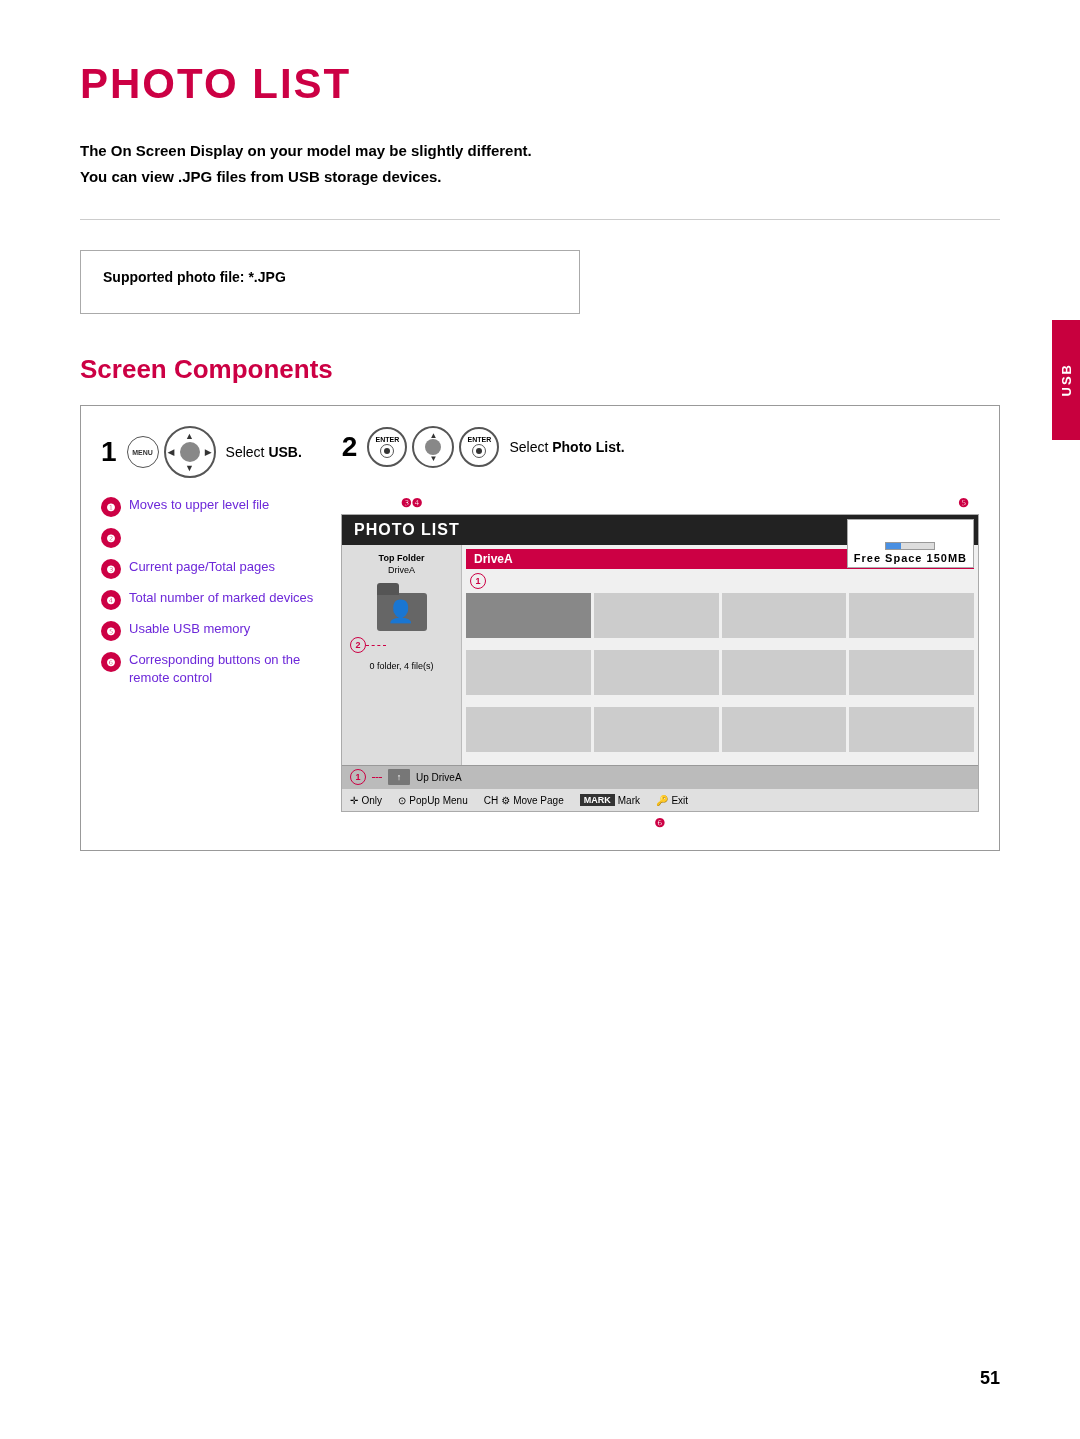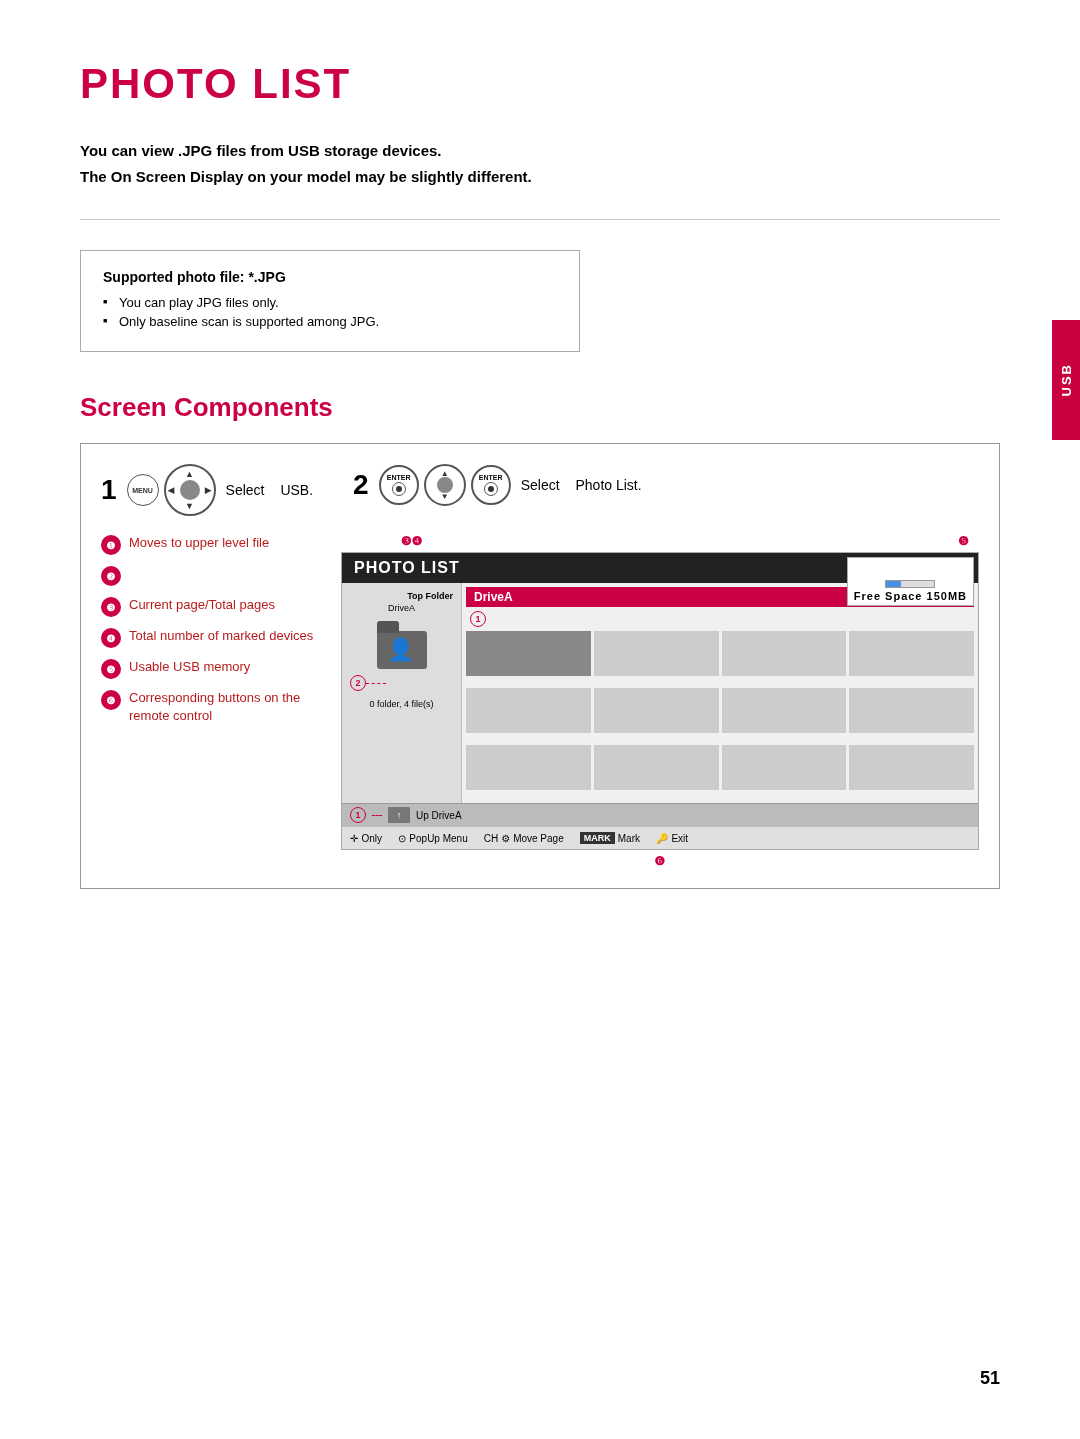--- a/index.html
+++ b/index.html
@@ -154,22 +154,21 @@
       font-weight: bold;
       color: #000;
       line-height: 1;
     }
 
     .step-label {
       font-size: 14px;
       color: #000;
     }
     .step-label b {
-      font-weight: normal;
-      margin-left: 12px;
+      font-weight: bold;
     }
 
     
     .main-content {
       display: flex;
       gap: 20px;
     }
 
     
     .annotations {
@@ -194,21 +193,21 @@
       font-weight: bold;
       display: flex;
       align-items: center;
       justify-content: center;
       flex-shrink: 0;
       margin-top: 1px;
     }
 
     .annotation-text {
       font-size: 13px;
-      color: #b91c1c;
+      color: #6d28d9;
       line-height: 1.4;
     }
 
     
     .photo-ui {
       flex: 1;
       border: 1.5px solid #aaa;
       background: #fff;
       position: relative;
     }
@@ -467,34 +466,30 @@
   
   <div class="side-tab">
     <span class="side-tab-text">USB</span>
   </div>
 
   
   <h1 class="page-title">PHOTO LIST</h1>
 
   
   <div class="subtitle-text">
+    <div>The On Screen Display on your model may be slightly different.</div>
     <div>You can view .JPG files from USB storage devices.</div>
-    <div>The On Screen Display on your model may be slightly different.</div>
   </div>
 
   
   <hr class="divider">
 
   
   <div class="info-box">
     <div class="info-box-title">Supported photo file: *.JPG</div>
-    <ul>
-      <li>You can play JPG files only.</li>
-      <li>Only baseline scan is supported among JPG.</li>
-    </ul>
   </div>
 
   
   <h2 class="section-title">Screen Components</h2>
 
   
   <div class="diagram-box">
 
     <div class="steps-row">
 
@@ -606,21 +601,21 @@
               </div>
               <span class="usb-free">Free Space 150MB</span>
             </div>
           </div>
 
 
           <div class="photo-ui-body">
 
             <div class="folder-panel">
 
-              <div style="font-size:9px; font-weight:bold; color:#000; text-align:right; margin-bottom:2px;">Top Folder</div>
+              <div style="font-size:9px; font-weight:bold; color:#000; text-align:center; margin-bottom:2px;">Top Folder</div>
               <div style="font-size:9px; text-align:center; margin-bottom:8px; color:#000;">DriveA</div>
 
               <div style="display:flex; flex-direction:column; align-items:center; margin-bottom:6px;">
                 <div style="position:relative; width:50px; height:38px; margin-top:10px;">
                   <div style="position:absolute; top:-10px; left:0; width:22px; height:12px; background:#555; border-radius:3px 3px 0 0;"></div>
                   <div style="width:50px; height:38px; background:#666; border-radius:0 3px 3px 3px; display:flex; align-items:center; justify-content:center;">
                     <span style="font-size:22px; color:#fff;">👤</span>
                   </div>
                 </div>
               </div>

